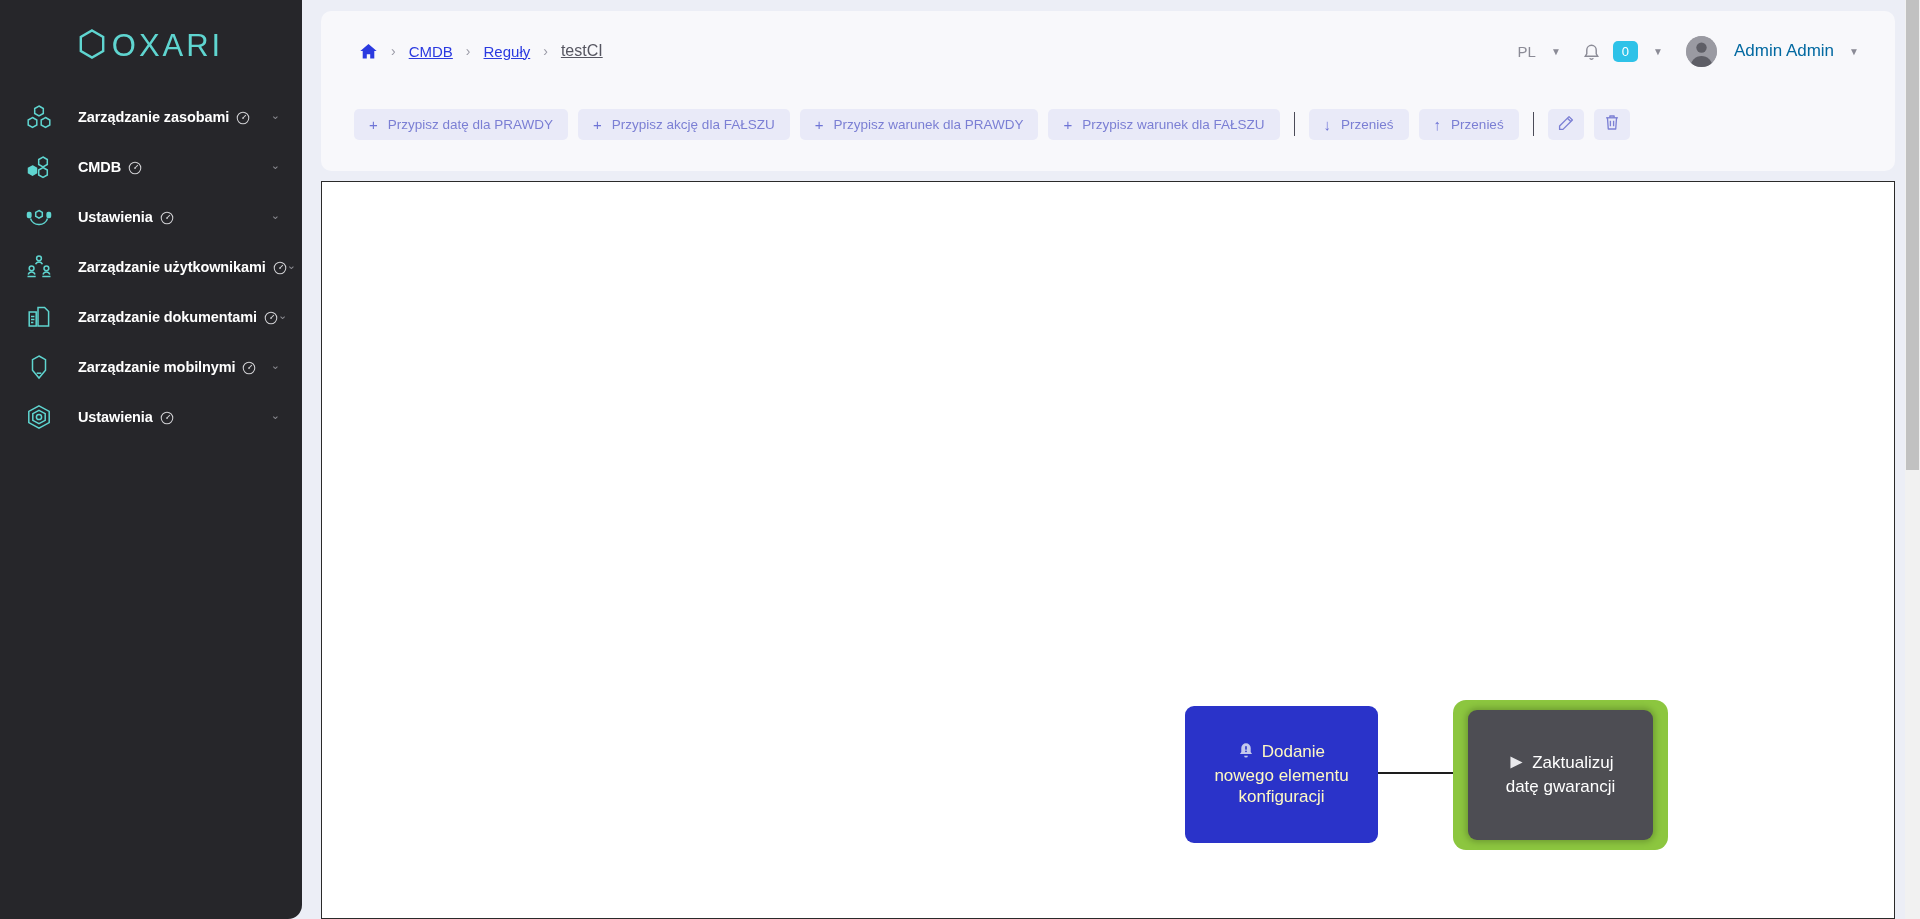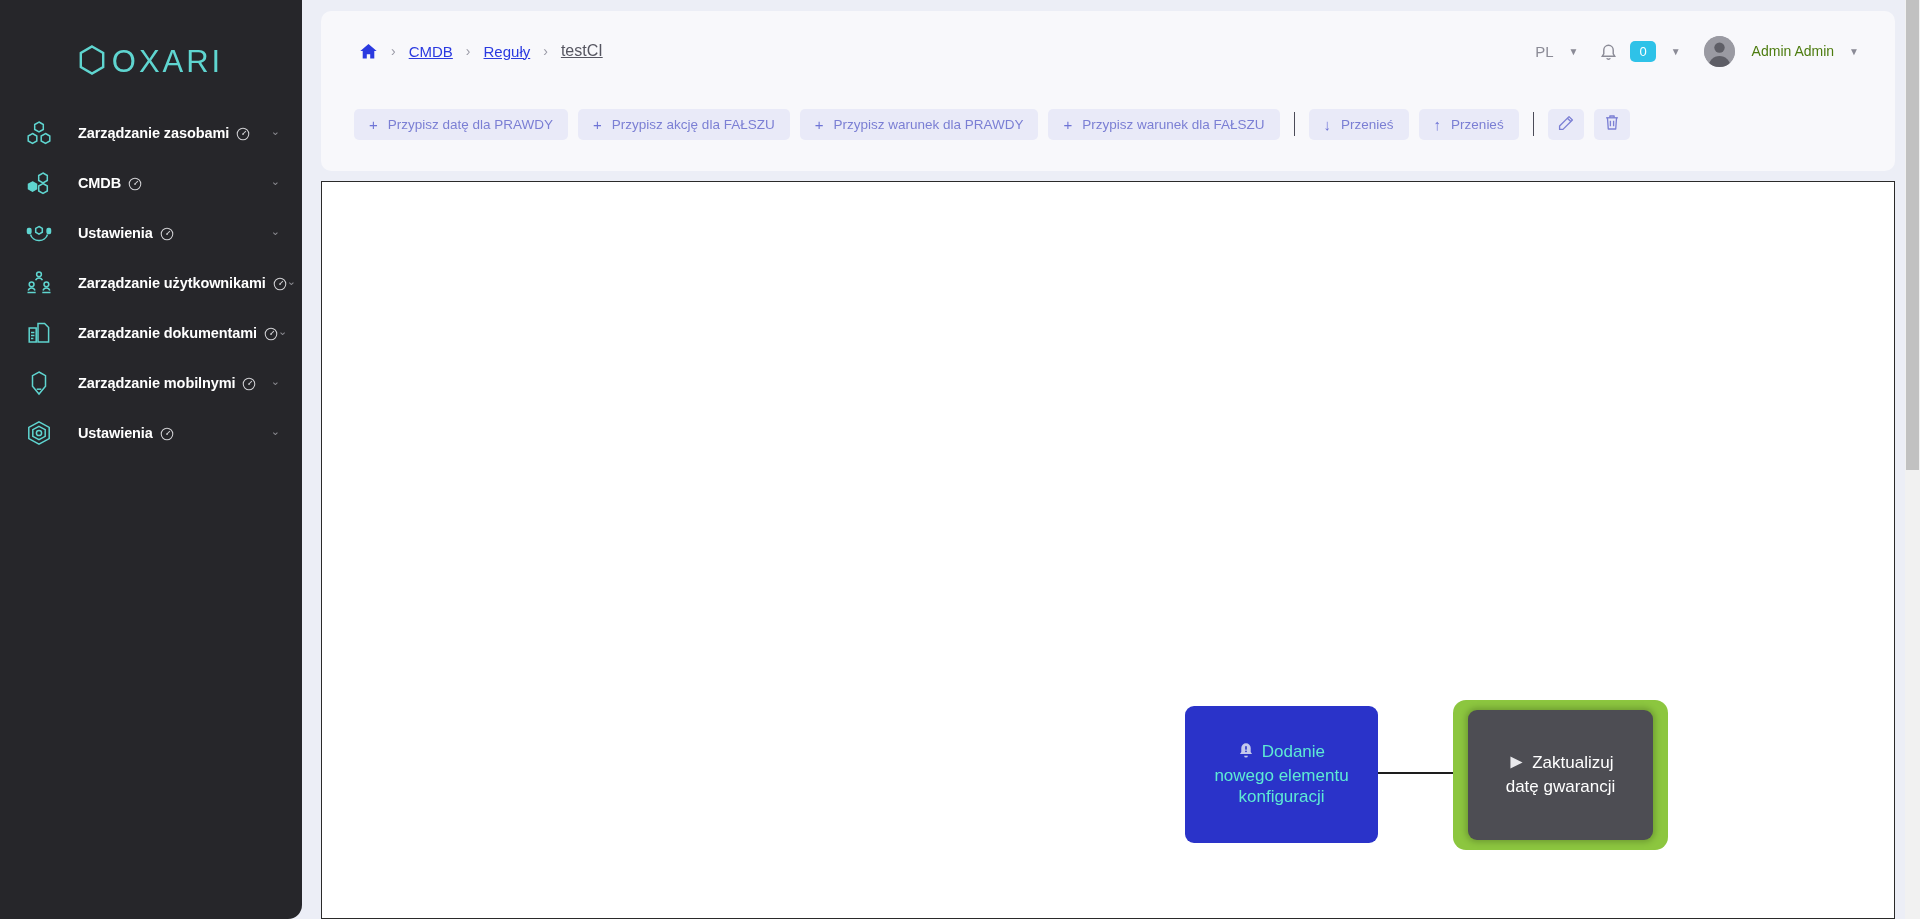--- a/index.html
+++ b/index.html
@@ -9,21 +9,21 @@
     font-family: "Liberation Sans", sans-serif;
     overflow: hidden;
   }
   .app { display: flex; width: 1920px; height: 919px; position: relative; }
 
   
   .sidebar {
     width: 302px; flex: 0 0 302px;
     background: #26262a;
     border-radius: 0 0 14px 0;
-    padding-top: 16px;
+    padding-top: 0;
     position: relative;
     z-index: 5;
     height: 919px;
   }
   .logo-wrap {
     height: 92px; display: flex; align-items: center; justify-content: center;
   }
   .logo { display: flex; align-items: center; gap: 7px; }
   .logo-text {
     color: #5fd5d0; font-size: 31px; letter-spacing: 3px; font-weight: 400;
@@ -101,21 +101,21 @@
   .bell { color: #8b8b96; margin-left: 7px; display: flex; align-items: center; }
   .badge {
     background: #2ec2e8; color: #ffffff; font-size: 13px;
     border-radius: 5px; padding: 3px 9px; margin-left: 9px; line-height: 15px;
   }
   .avatar {
     width: 31px; height: 31px; border-radius: 50%;
     background: #9e9ea6; margin-left: 8px; overflow: hidden;
     display: flex; align-items: flex-end; justify-content: center;
   }
-  .user-name { color: #4d7c0f; font-size: 14px; margin-left: 13px; }
+  .user-name { color: #0369a1; font-size: 17px; margin-left: 13px; }
 
   
   .toolbar {
     display: flex; align-items: center; gap: 10px;
     padding: 0 25px 0 33px; height: 66px;
   }
   .tb-btn {
     background: #e9eaf8; color: #7b7fd4;
     border: none; border-radius: 5px;
     height: 31px; padding: 0 15px;
@@ -141,21 +141,21 @@
     position: relative;
     overflow: hidden;
   }
 
   
   .diagram { position: absolute; inset: 0; }
   .node {
     position: absolute; border-radius: 9px;
     display: flex; align-items: center; justify-content: center;
     text-align: center;
-    color: #5eead4; font-size: 17px; line-height: 1.29;
+    color: #fef9c3; font-size: 17px; line-height: 1.29;
     padding: 10px 14px; cursor: pointer;
     font-weight: 400;
   }
   .node-event {
     left: 863px; top: 524px; width: 193px; height: 137px;
     background: #2a33c9;
   }
   .node-sel-ring {
     position: absolute;
     left: 1131px; top: 518px; width: 215px; height: 150px;

